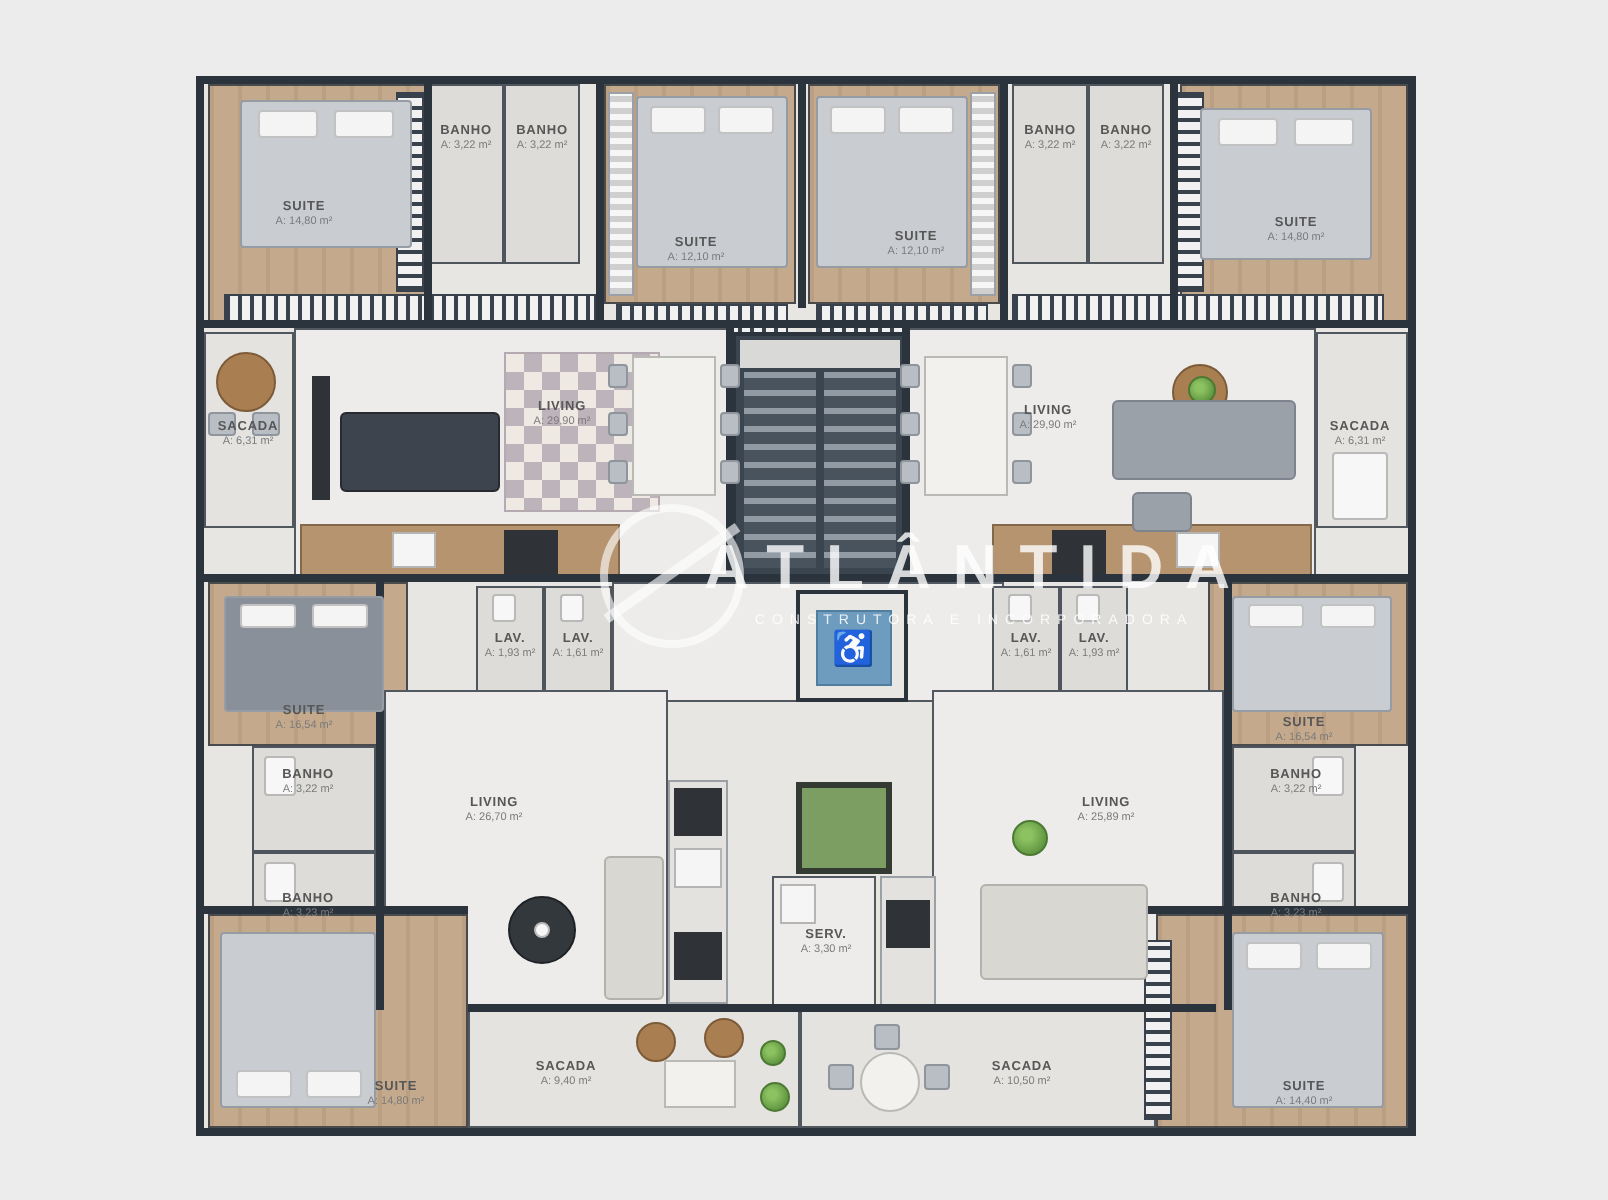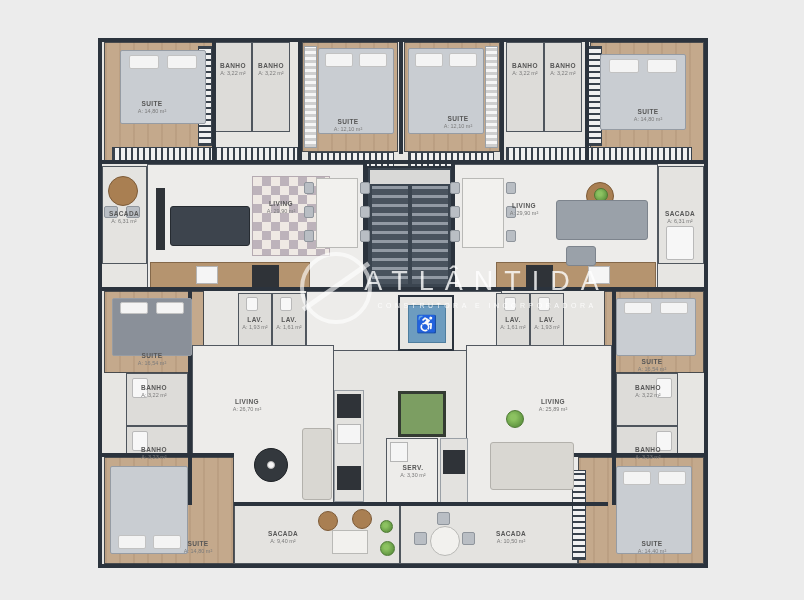--- a/index.html
+++ b/index.html
@@ -42,21 +42,21 @@
   .greenrug{background:#7c9e62;border:3px solid #343b33;}
   .elevator{background:#e8e7e4;border:2px solid #2b333d;}
   .elevmat{background:#6d9cbf;border:1px solid #4f7e9f;color:#f2f8fc;display:flex;align-items:center;justify-content:center;font-size:17px;}
   
   .lbl{position:absolute;transform:translateX(-50%);text-align:center;color:#5d5d5d;line-height:1.25;white-space:nowrap;pointer-events:none;}
   .lbl .nm{display:block;font-size:6.5px;letter-spacing:.4px;font-weight:bold;color:#575757;}
   .lbl .ar{display:block;font-size:5.5px;color:#7b7b7b;}
   
   .wm-ring{border:4px solid rgba(255,255,255,.62);border-radius:50%;}
   .wm-slash{background:rgba(255,255,255,.62);transform:rotate(-35deg);}
-  .wm-title{font-size:27px;letter-spacing:11px;color:rgba(255,255,255,.8);font-weight:normal;}
+  .wm-title{font-size:31px;letter-spacing:11px;color:rgba(255,255,255,.8);font-weight:bold;}
   .wm-sub{font-size:7px;letter-spacing:3.5px;color:rgba(255,255,255,.85);margin-top:5px;}
   .wm-wrap{pointer-events:none;text-align:center;}
 </style>
 </head>
 <body>
 
 <div id="stage">
 
   <div id="building" class="abs" style="left:98px;top:38px;width:610px;height:530px;"></div>
 

